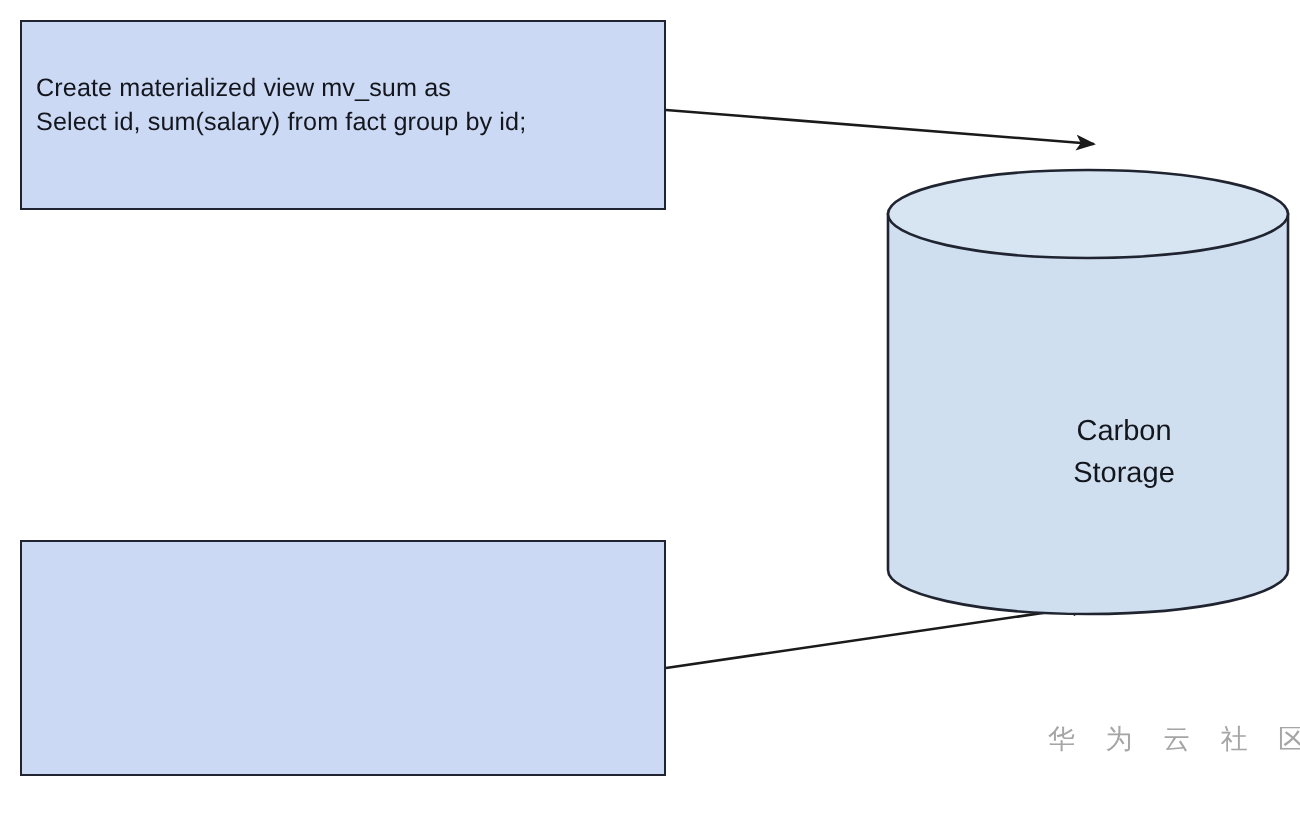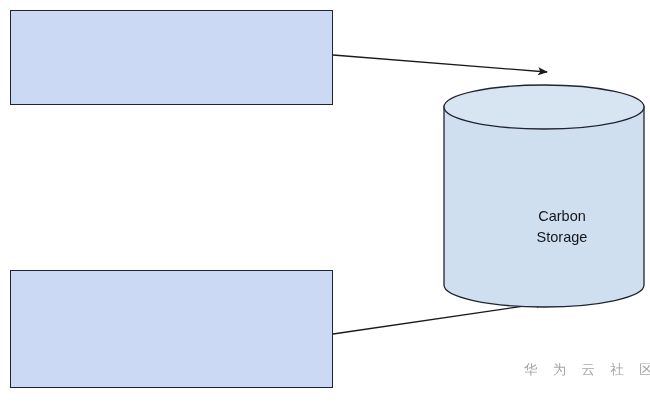--- a/index.html
+++ b/index.html
@@ -99,20 +99,22 @@
 
     <line x1="333" y1="334" x2="545" y2="303" stroke="#1a1a1a" stroke-width="1.3" marker-end="url(#arrowhead)"></line>
 
     <g>
       <path d="M444,107 L444,285 A100,22 0 0 0 644,285 L644,107 Z" fill="#d0dff0" stroke="#1f2430" stroke-width="1.3"></path>
       <ellipse cx="544" cy="107" rx="100" ry="22" fill="#d7e4f2" stroke="#1f2430" stroke-width="1.3"></ellipse>
     </g>
   </svg>
 
   <div class="node-box" id="box-mvsum"></div>
+  <div class="node-text" id="box-mvsum-text">Create materialized view mv_sum as
+Select id, sum(salary) from fact group by id;</div>
 
   <div class="node-box" id="box-mvavg"></div>
 
   <div id="cylinder-label">Carbon
 Storage</div>
 
   <div id="watermark">华 为 云 社 区</div>
 
 </div>
 

